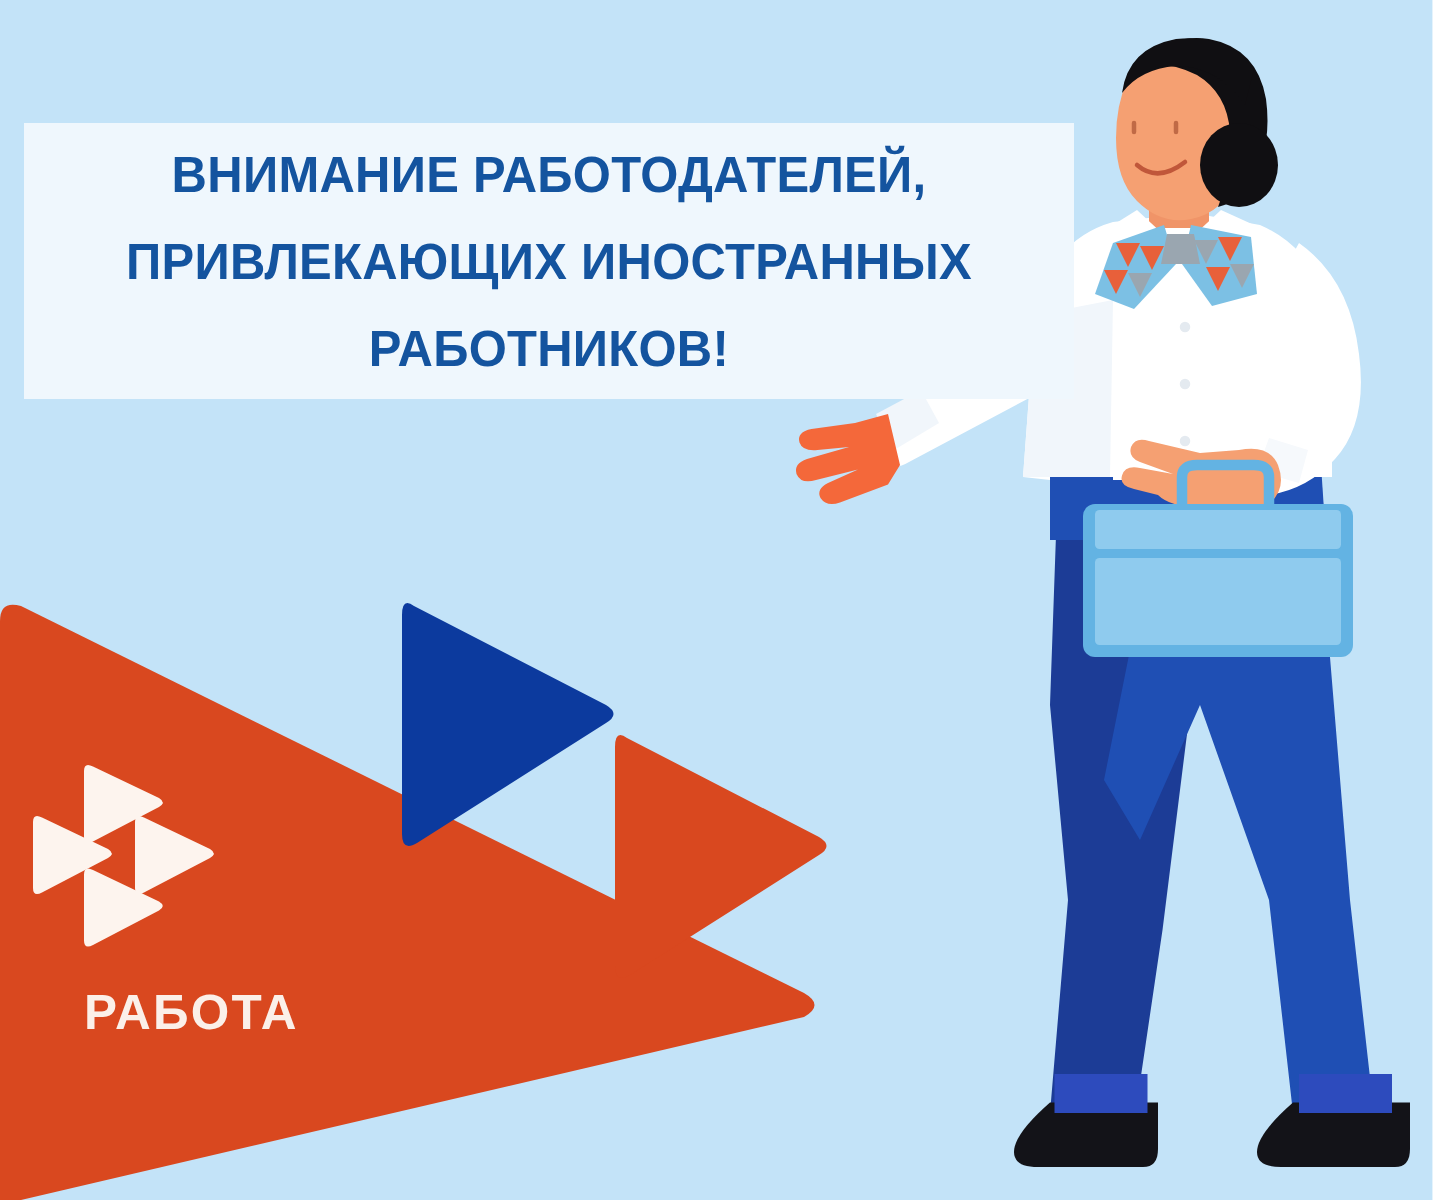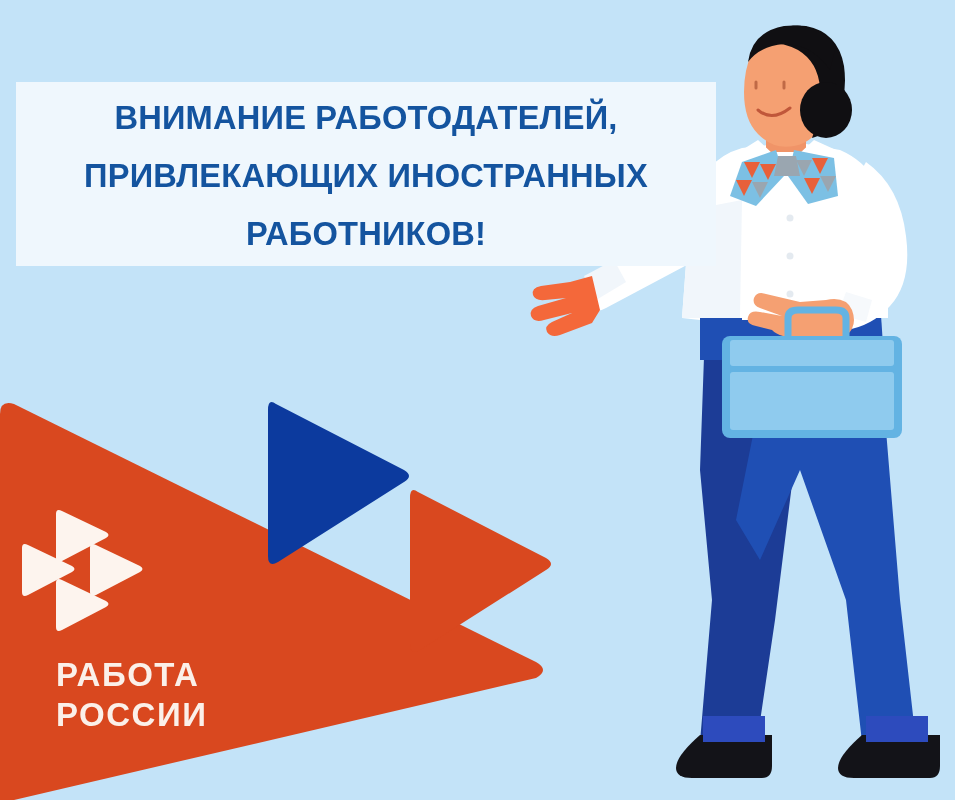--- a/index.html
+++ b/index.html
@@ -206,21 +206,20 @@
     <g fill="#fdf4ee">
       <path d="M62 511 Q56 508 56 514 L56 558 Q56 564 62 561 L106 538 Q111 535 106 532 Z"></path>
       <path d="M28 545 Q22 542 22 548 L22 592 Q22 598 28 595 L72 572 Q77 569 72 566 Z"></path>
       <path d="M96 545 Q90 542 90 548 L90 592 Q90 598 96 595 L140 572 Q145 569 140 566 Z"></path>
       <path d="M62 580 Q56 577 56 583 L56 627 Q56 633 62 630 L106 607 Q111 604 106 601 Z"></path>
     </g>
   </svg>
 
   <div id="logo-wordmark">
     <span class="wm-line">РАБОТА</span>
-    <span class="wm-line">РОССИИ</span>
   </div>
 
   <div id="headline-panel"></div>
   <div id="headline-text">
     <span class="hl-line">ВНИМАНИЕ РАБОТОДАТЕЛЕЙ,</span>
     <span class="hl-line">ПРИВЛЕКАЮЩИХ ИНОСТРАННЫХ</span>
     <span class="hl-line">РАБОТНИКОВ!</span>
   </div>
 
 </div>

